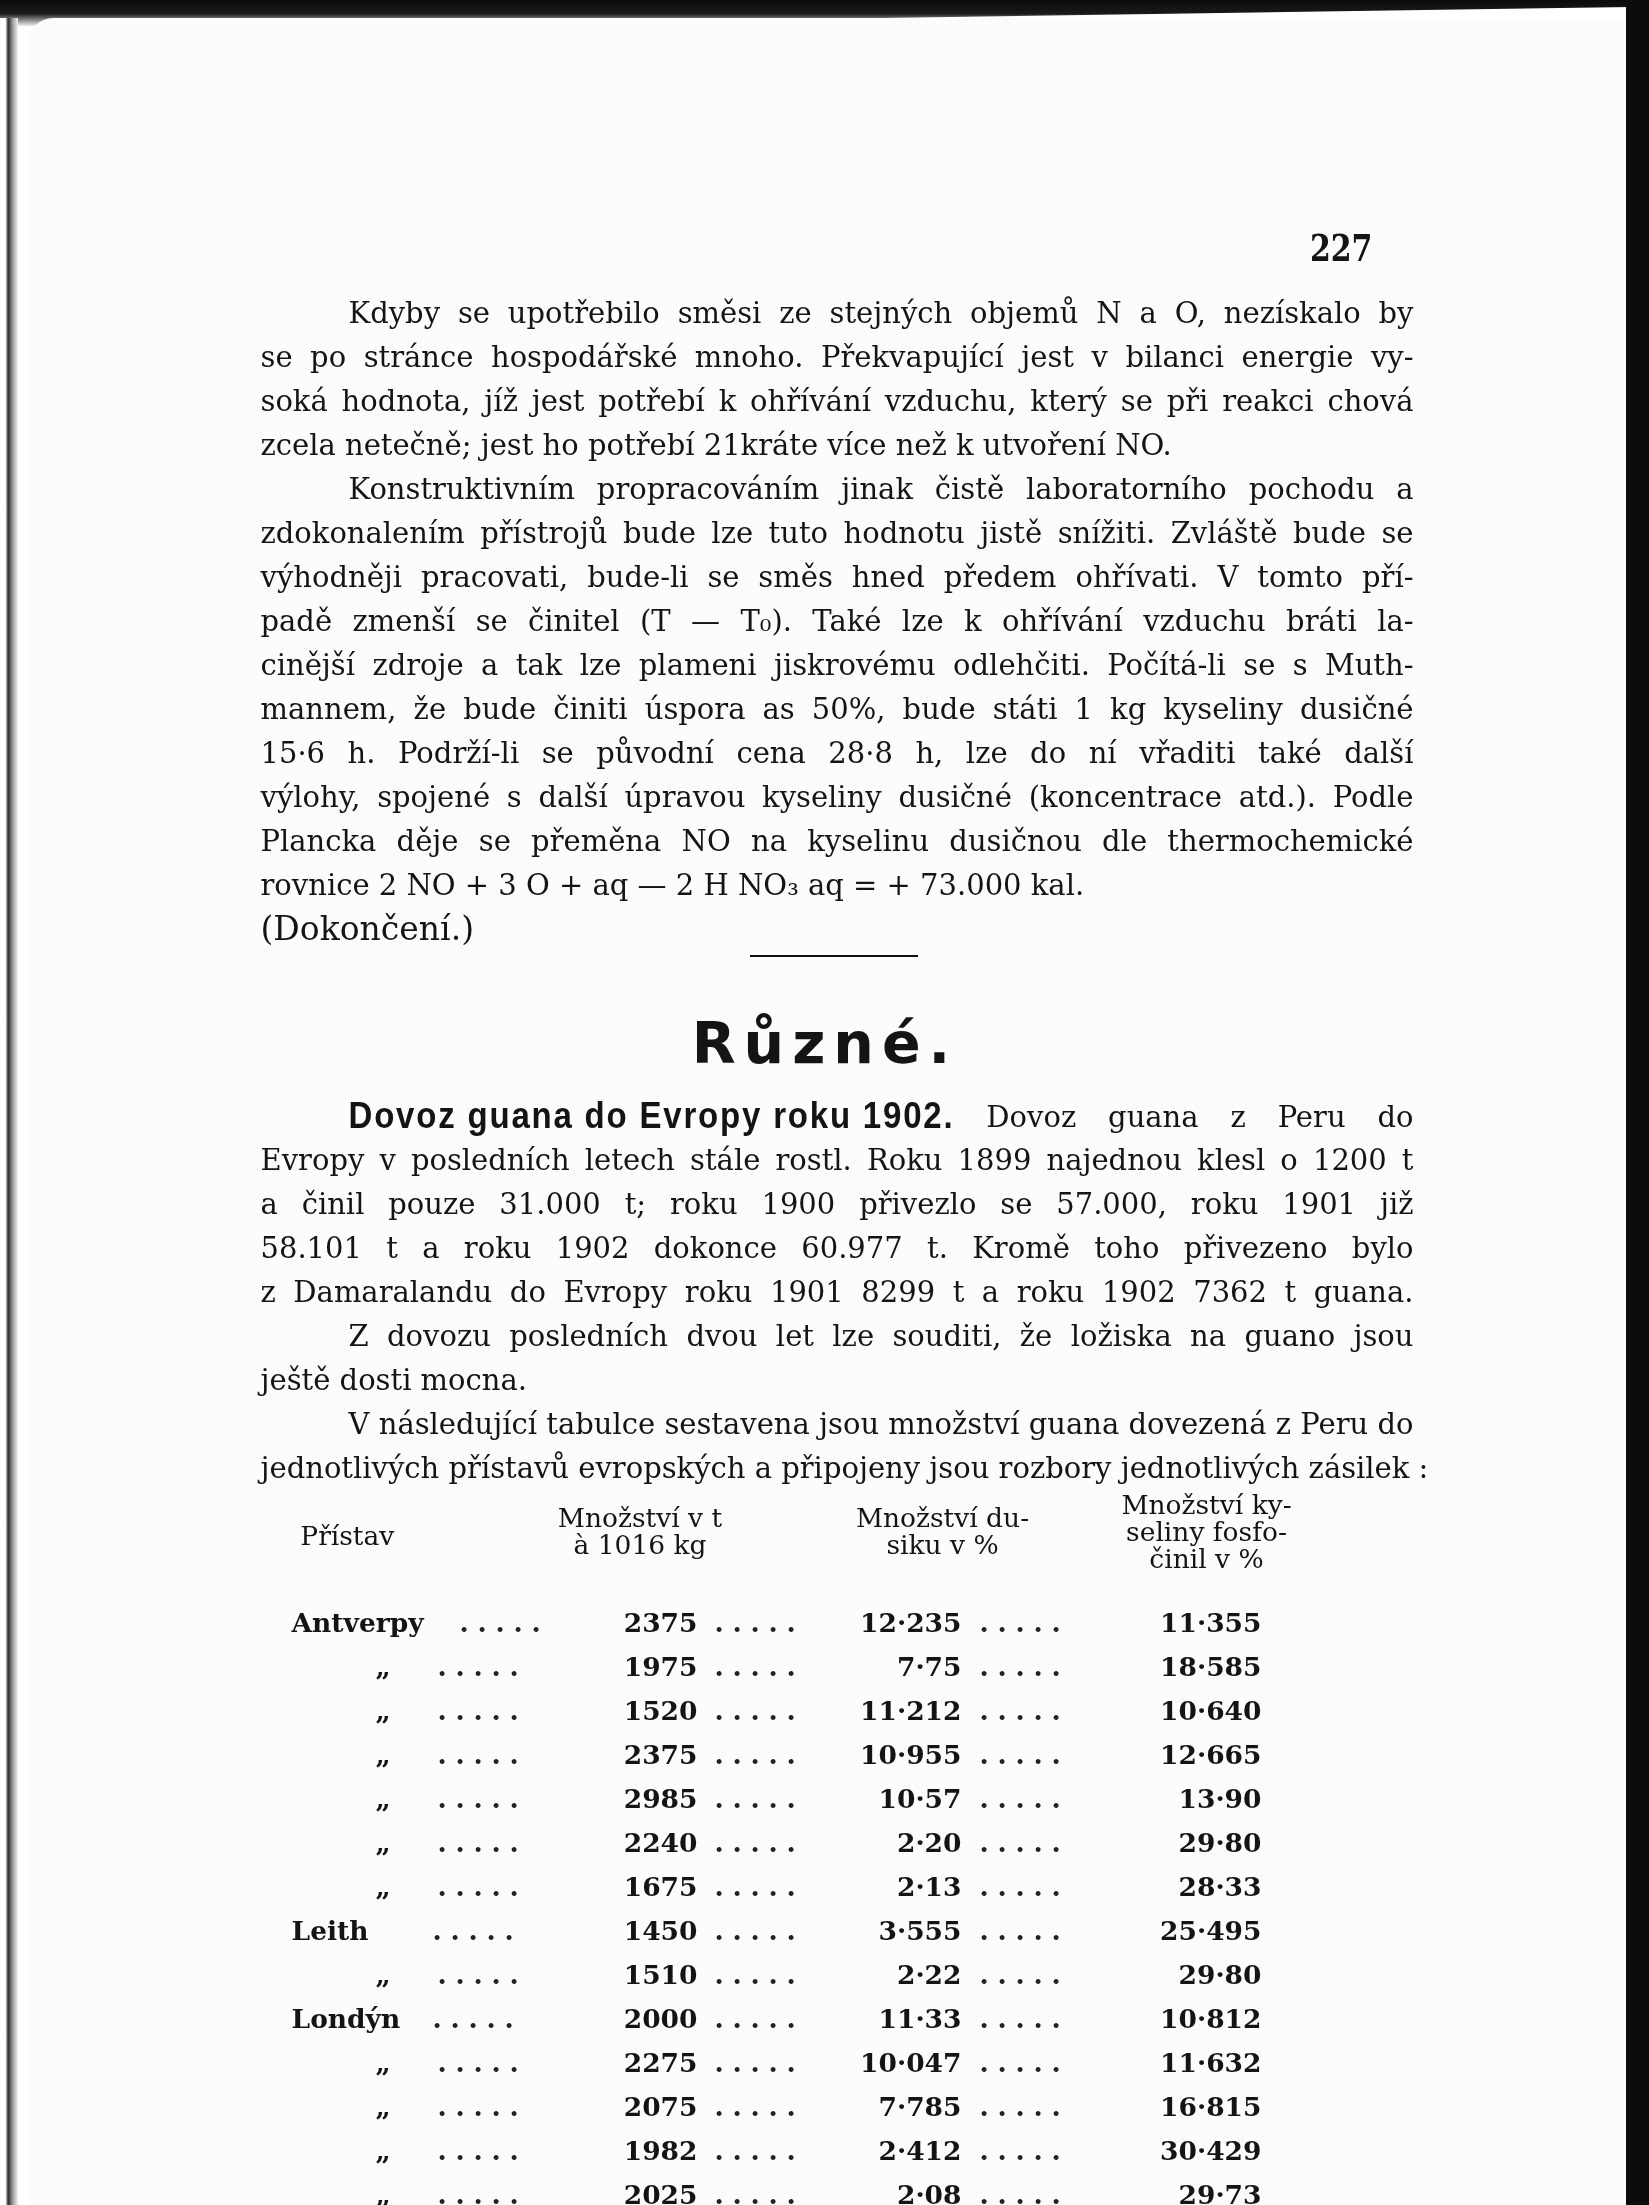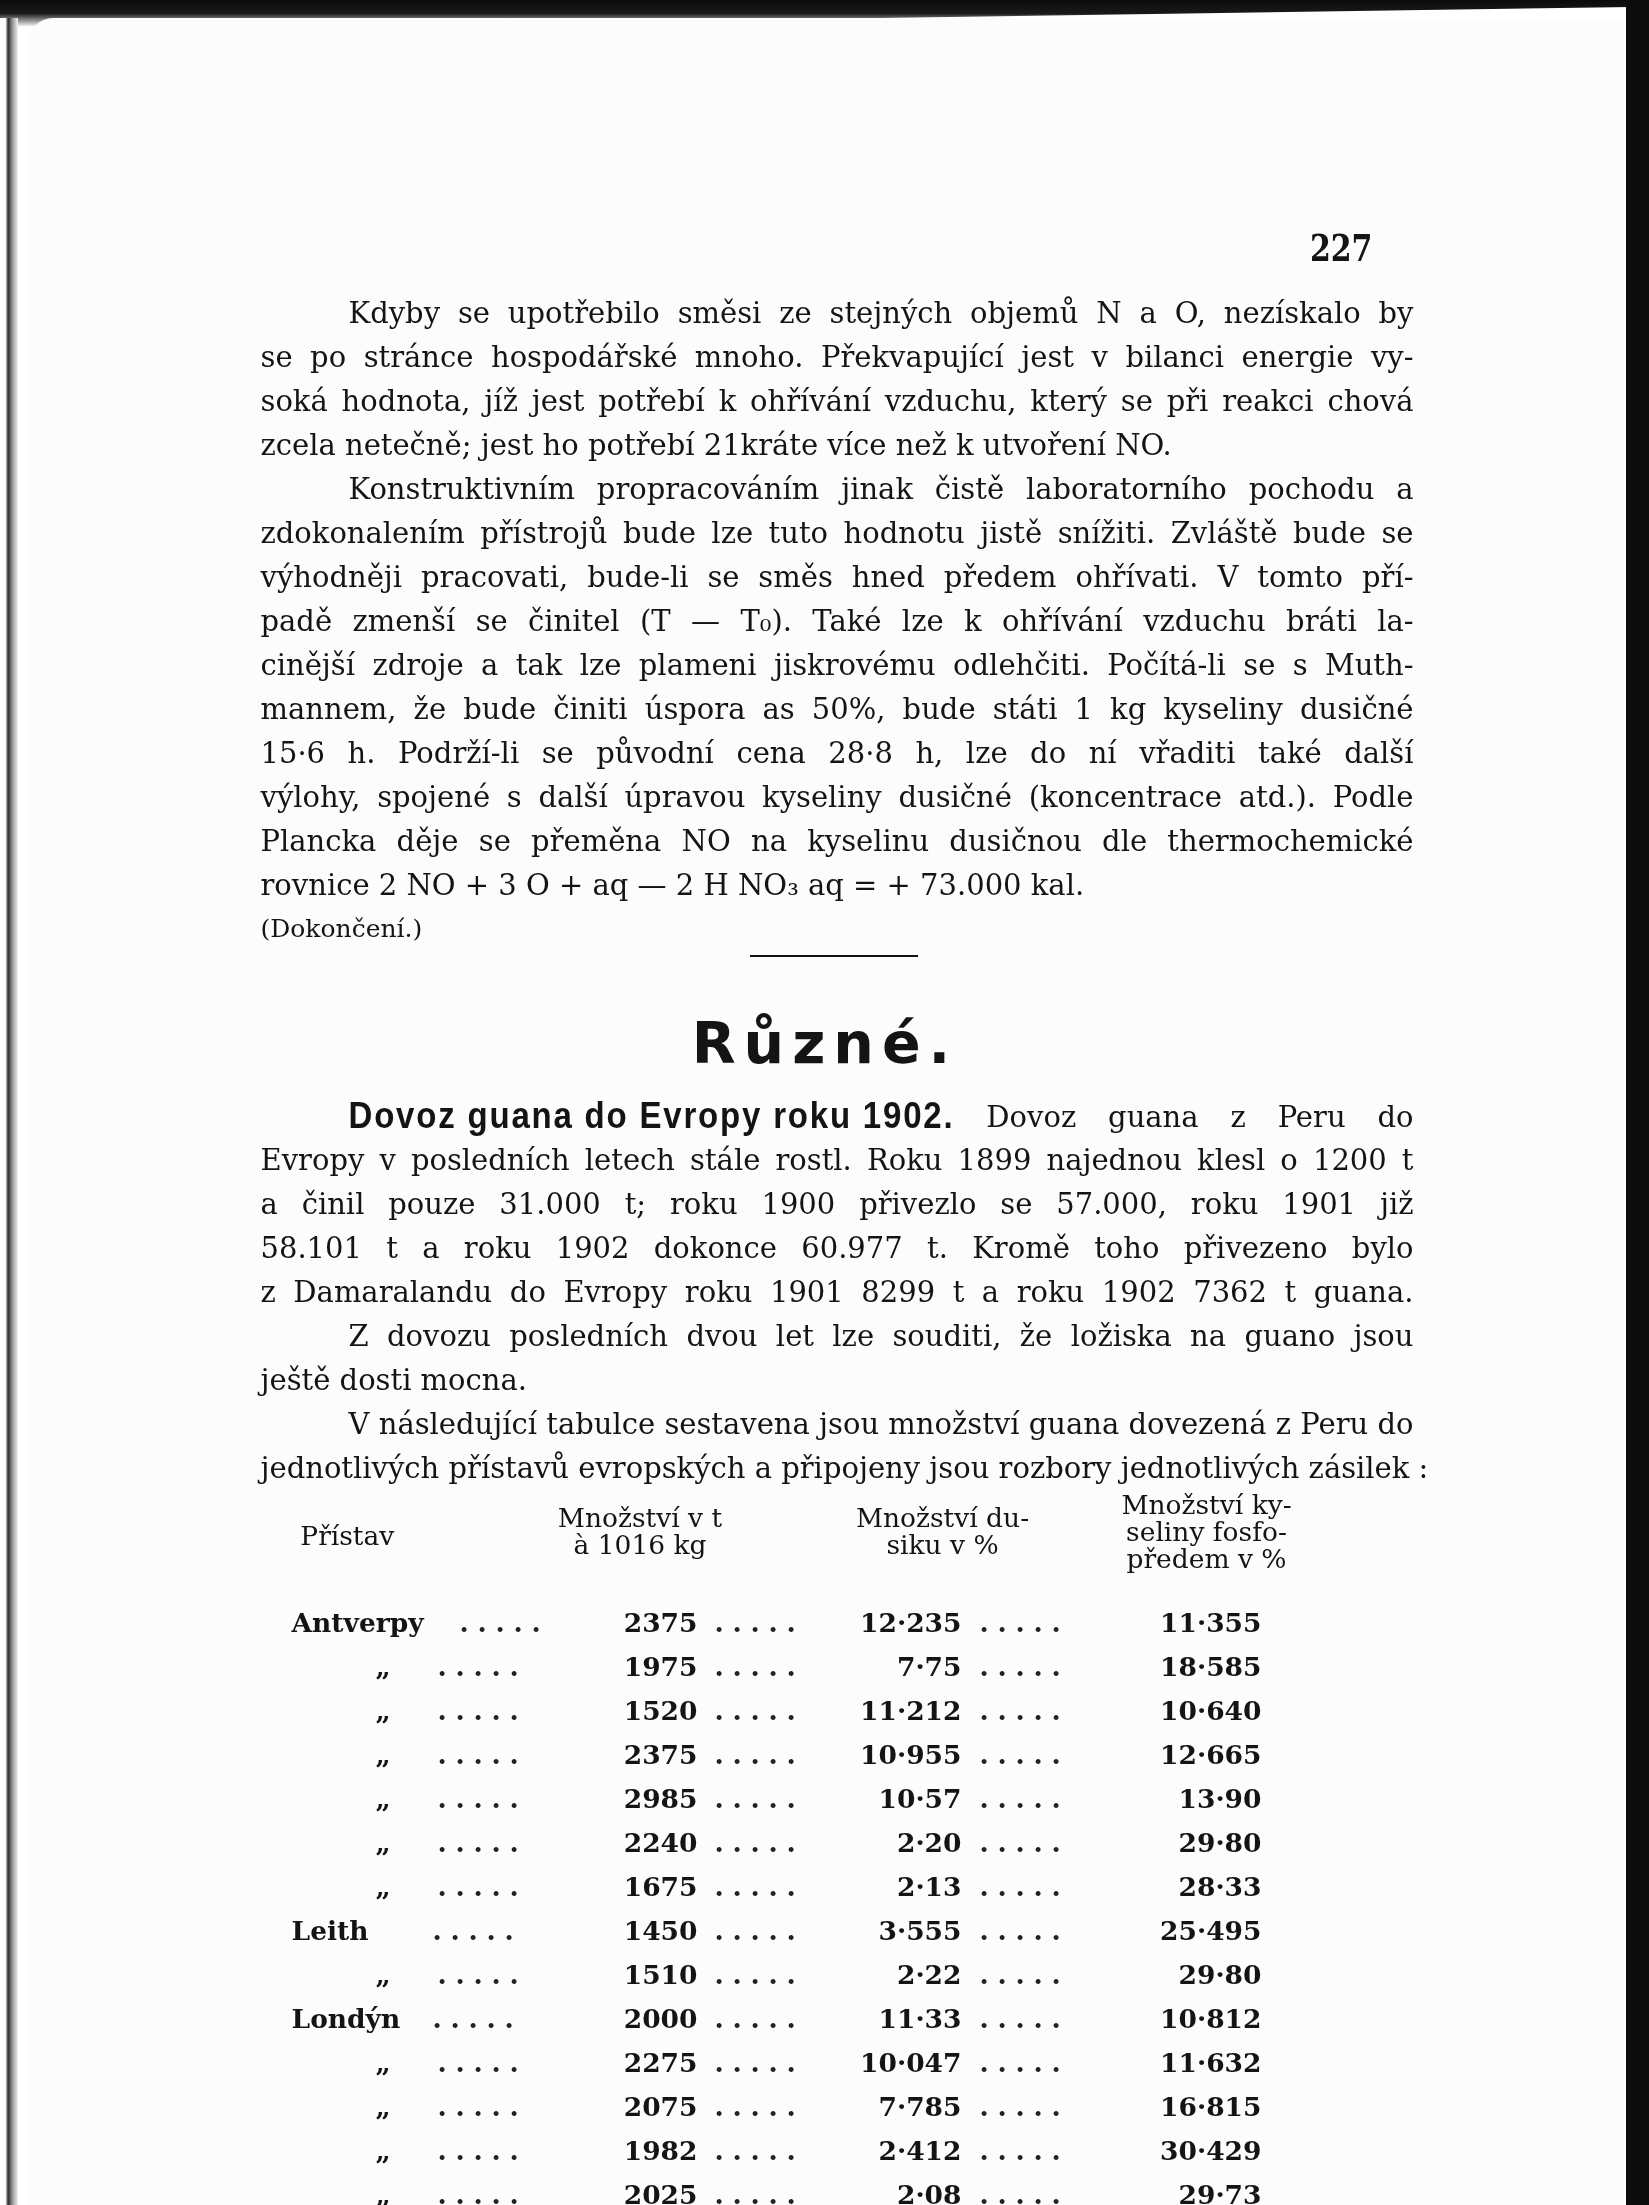--- a/index.html
+++ b/index.html
@@ -26,21 +26,21 @@
     transform: scaleY(1.25);
   }
   .text-block {
     position: absolute; left: 234px; width: 1153px;
     font-size: 29px; line-height: 44px; text-align: justify; text-align-last: auto;
   }
   .line { display: block; text-align: justify; text-align-last: justify; white-space: nowrap; height: 44px; }
   .line.last { text-align-last: left; }
   .indent { padding-left: 88px; }
   .equation-line { display: flex; justify-content: space-between; white-space: nowrap; flex-direction: column; }
-  .dokonceni { font-size: 25px; }
+  .dokonceni { font-size: 33px; }
   .separator {
     position: absolute; left: 723px; top: 937px; width: 168px; height: 2.6px; background: #111;
   }
   .section-title {
     position: absolute; left: 0; width: 1597px; top: 992px; text-align: center;
     font-family: "DejaVu Sans", "Liberation Sans", sans-serif; font-weight: bold; font-size: 57px;
     letter-spacing: 8px;
   }
   .article-heading {
     font-family: "Liberation Sans", "DejaVu Sans", sans-serif; font-weight: bold; font-size: 33px;
@@ -125,21 +125,21 @@
         <div>Množství v t</div>
         <div>à 1016 kg</div>
       </div>
       <div class="th th-n">
         <div>Množství du-</div>
         <div>siku v %</div>
       </div>
       <div class="th th-p">
         <div>Množství ky-</div>
         <div>seliny fosfo-</div>
-        <div>předem v %</div>
+        <div>činil v %</div>
       </div>
     </div>
     <div id="tbody">
         <div class="tr">
           <span class="td td-port">Antverpy</span>
           <span class="td td-qty">2375</span>
           <span class="td td-n">12·235</span>
           <span class="td td-p">11·355</span>
           <span class="leader" style="left: 168px;">.....</span>
           <span class="leader" style="left: 423px;">.....</span>

